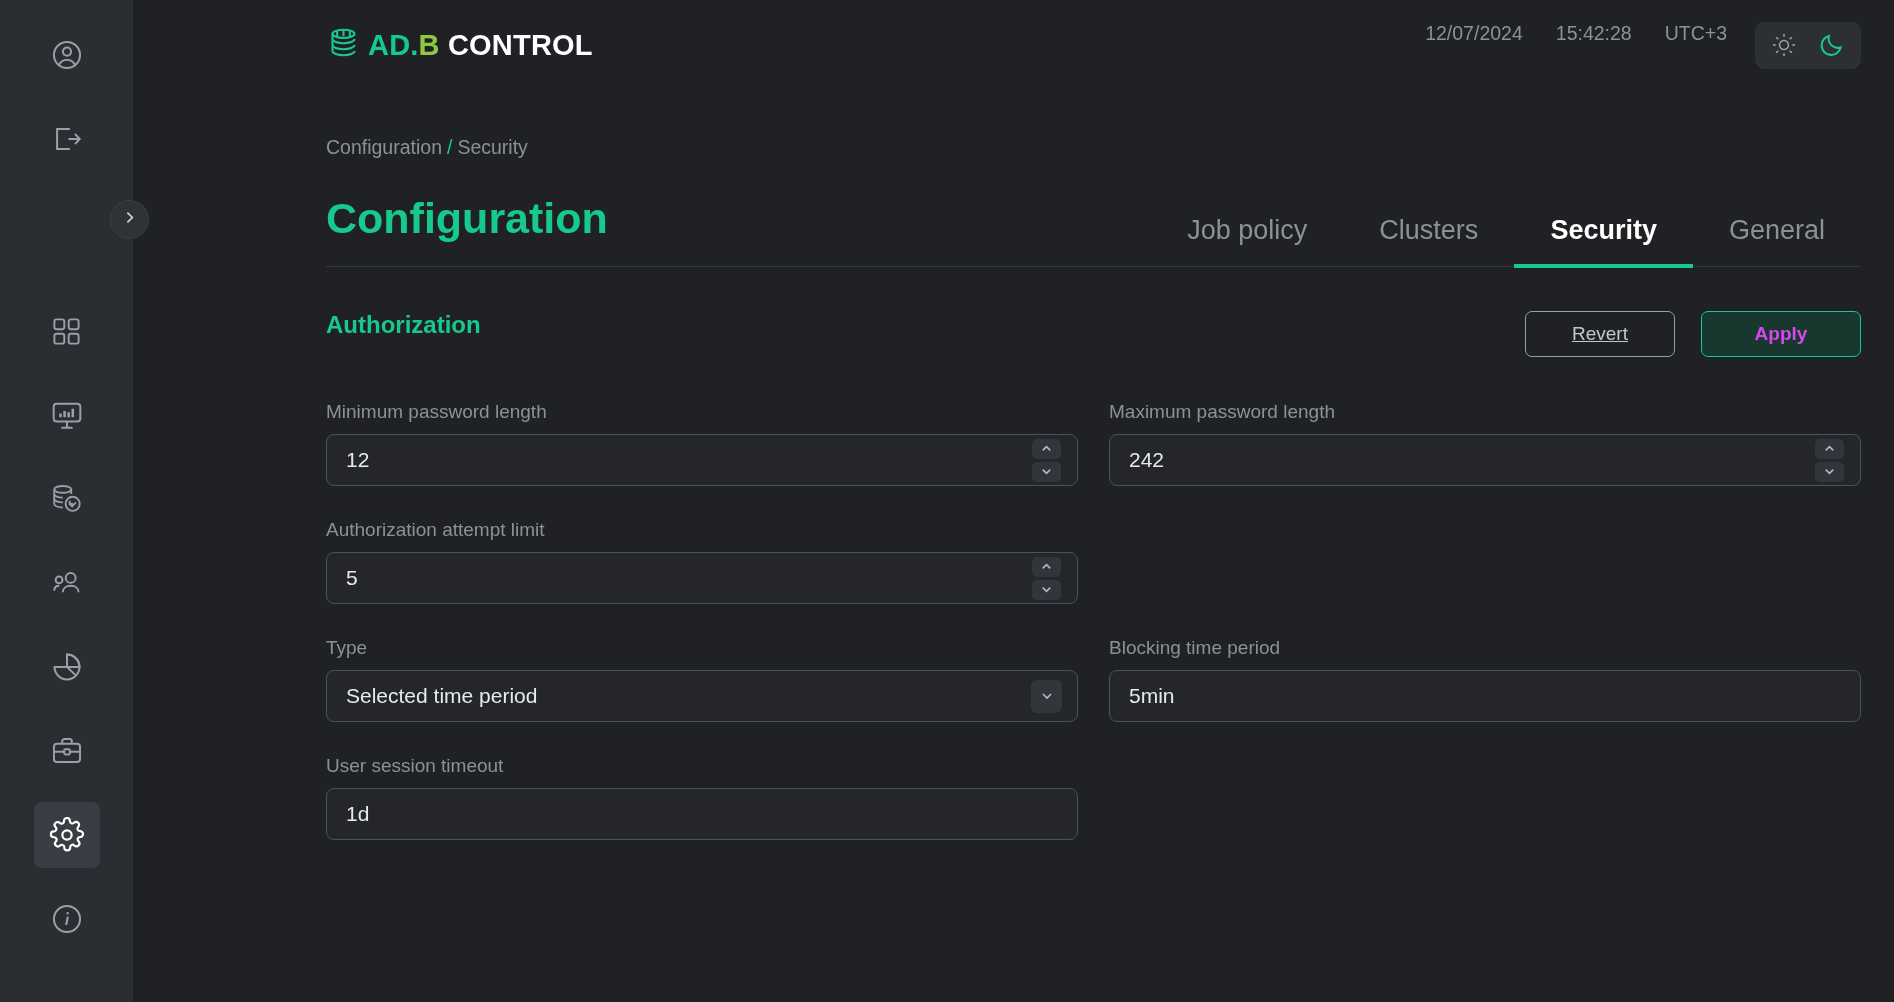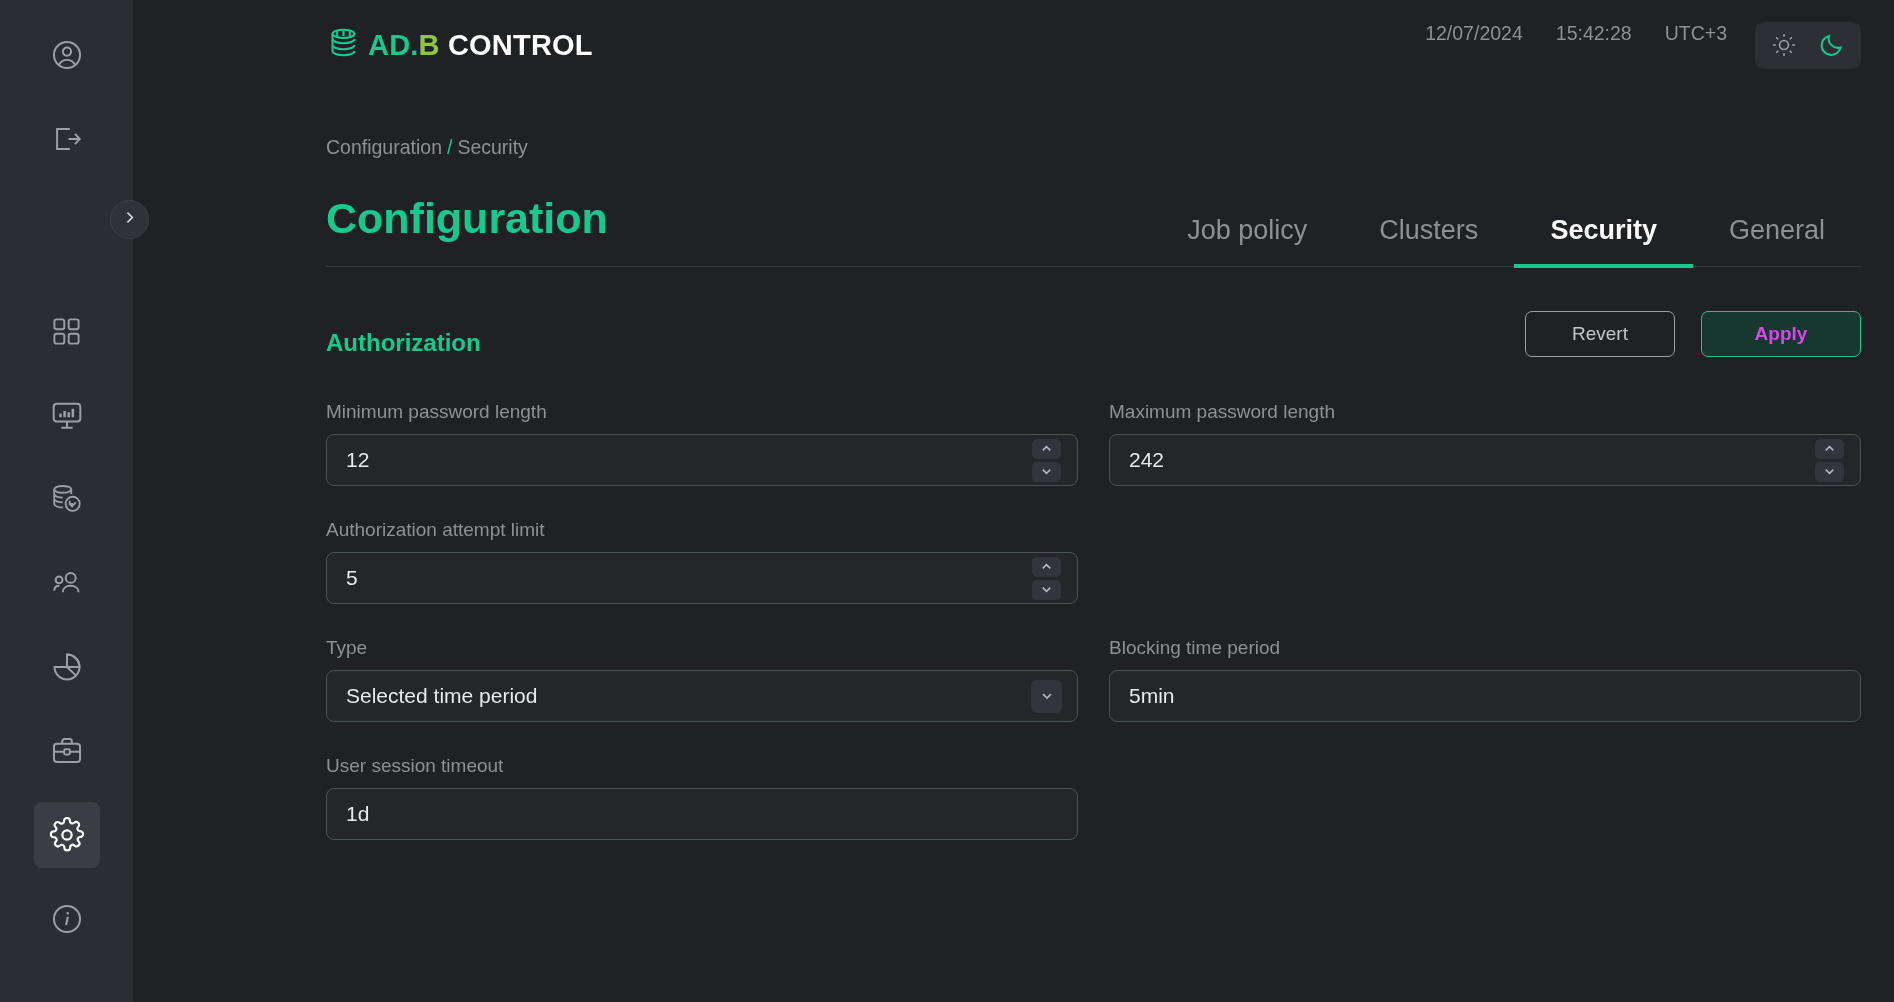--- a/index.html
+++ b/index.html
@@ -110,32 +110,32 @@
   .tab {
     font-size: 27px; color: #8c9196;
     padding: 0 36px 18px 36px;
     border-bottom: 4px solid transparent;
     margin-bottom: -2px;
     white-space: nowrap;
   }
   .tab.active { color: #ffffff; font-weight: bold; border-bottom-color: #16c98d; }
 
   .section-head {
-    display: flex; align-items: flex-end;
+    display: flex; align-items: flex-start;
     margin-top: 44px;
   }
   .section-title { font-size: 24px; color: #16c98d; font-weight: bold; }
   .btn-group { margin-left: auto; display: flex; gap: 26px; }
   .btn {
     height: 46px; min-width: 150px;
     border-radius: 7px;
     font-size: 19px;
     display: flex; align-items: center; justify-content: center;
   }
-  .btn-revert { border: 1px solid #9aa0a6; color: #c2c7cc; background: transparent; }
+  .btn-revert { border: 1px solid #9aa0a6; color: #c2c7cc; background: transparent; text-decoration: underline; }
   .btn-apply {
     border: 1px solid #16c98d; color: #d946ef; font-weight: bold;
     background: #17372f;
     min-width: 160px;
   }
 
   .form-grid {
     display: grid;
     grid-template-columns: 752px 752px;
     column-gap: 31px;

